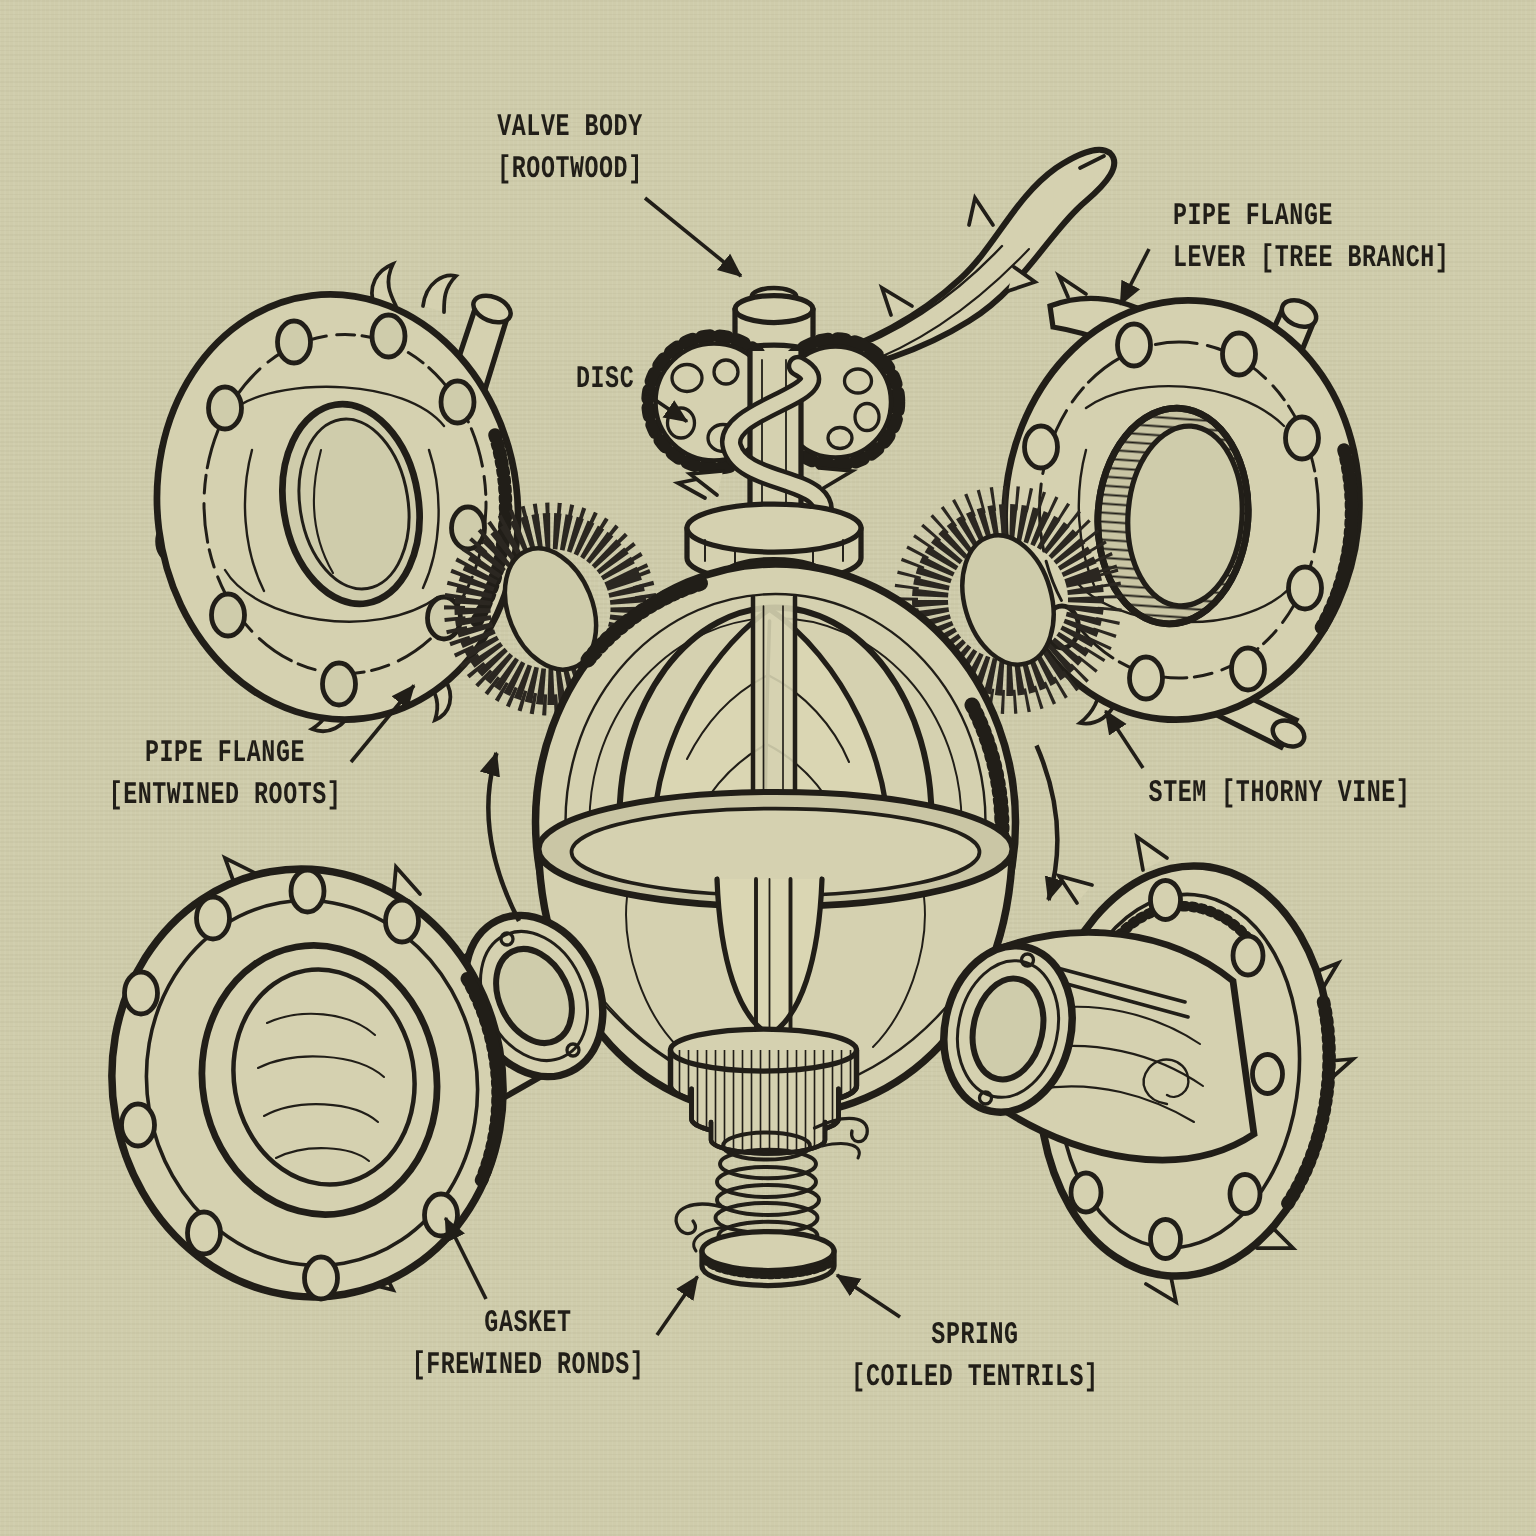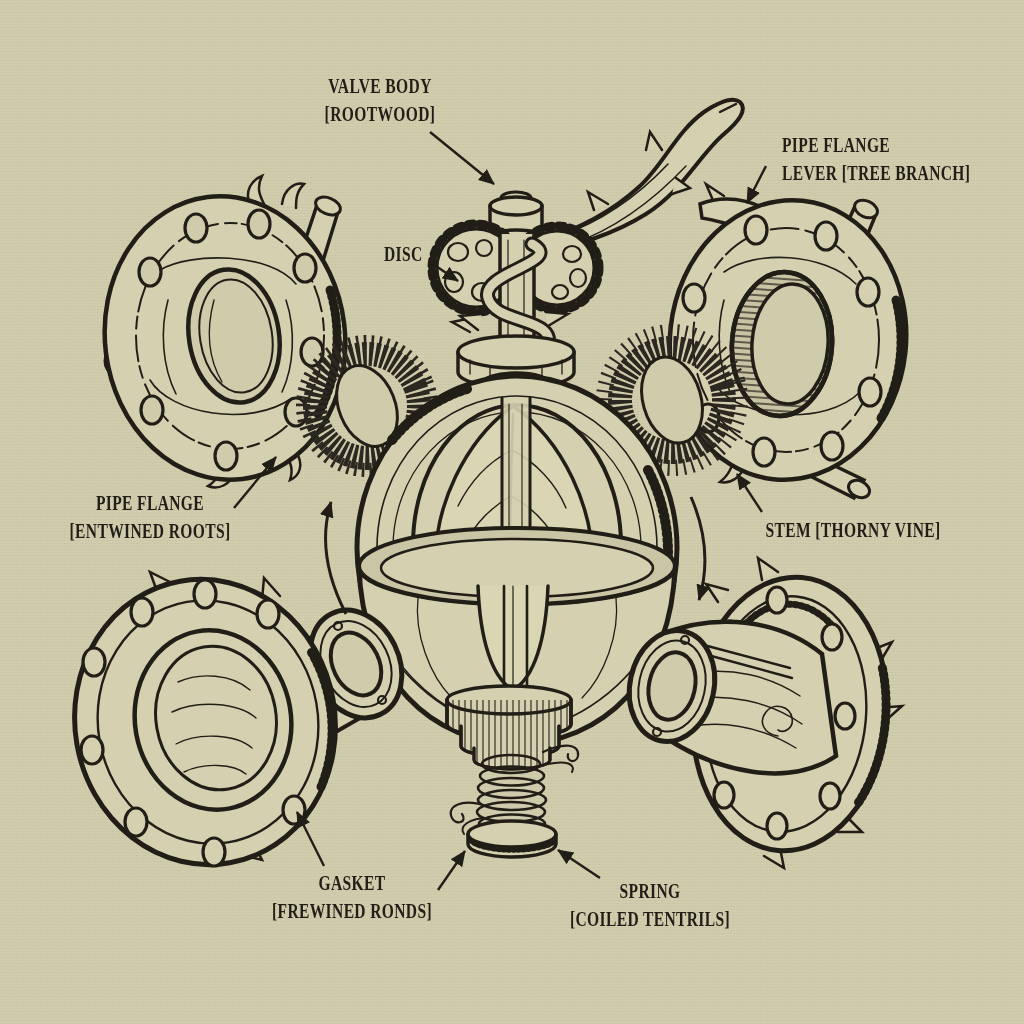--- a/index.html
+++ b/index.html
@@ -2,21 +2,21 @@
 <html><head>
 <meta charset="utf-8">
 <style>
   html,body{margin:0;padding:0;}
   .page{
     position:relative;width:1024px;height:1024px;overflow:hidden;
     background-color:#cfccab;
     background-image:
       repeating-linear-gradient(0deg, rgba(90,85,55,.045) 0 1px, transparent 1px 3px),
       repeating-linear-gradient(90deg, rgba(255,255,245,.05) 0 1px, transparent 1px 3px);
-    font-family:Liberation Serif, serif;
+    font-family:Liberation Mono, monospace;
   }
   svg{position:absolute;left:0;top:0;}
   .label{
     position:absolute;color:#211e18;font-weight:700;text-transform:uppercase;
     font-size:21px;line-height:28px;letter-spacing:.5px;white-space:nowrap;
   }
   .label.center{text-align:center;transform:scaleX(.74);transform-origin:center top;}
   .label.left{text-align:left;transform:scaleX(.74);transform-origin:left top;}
 </style>
 </head>

